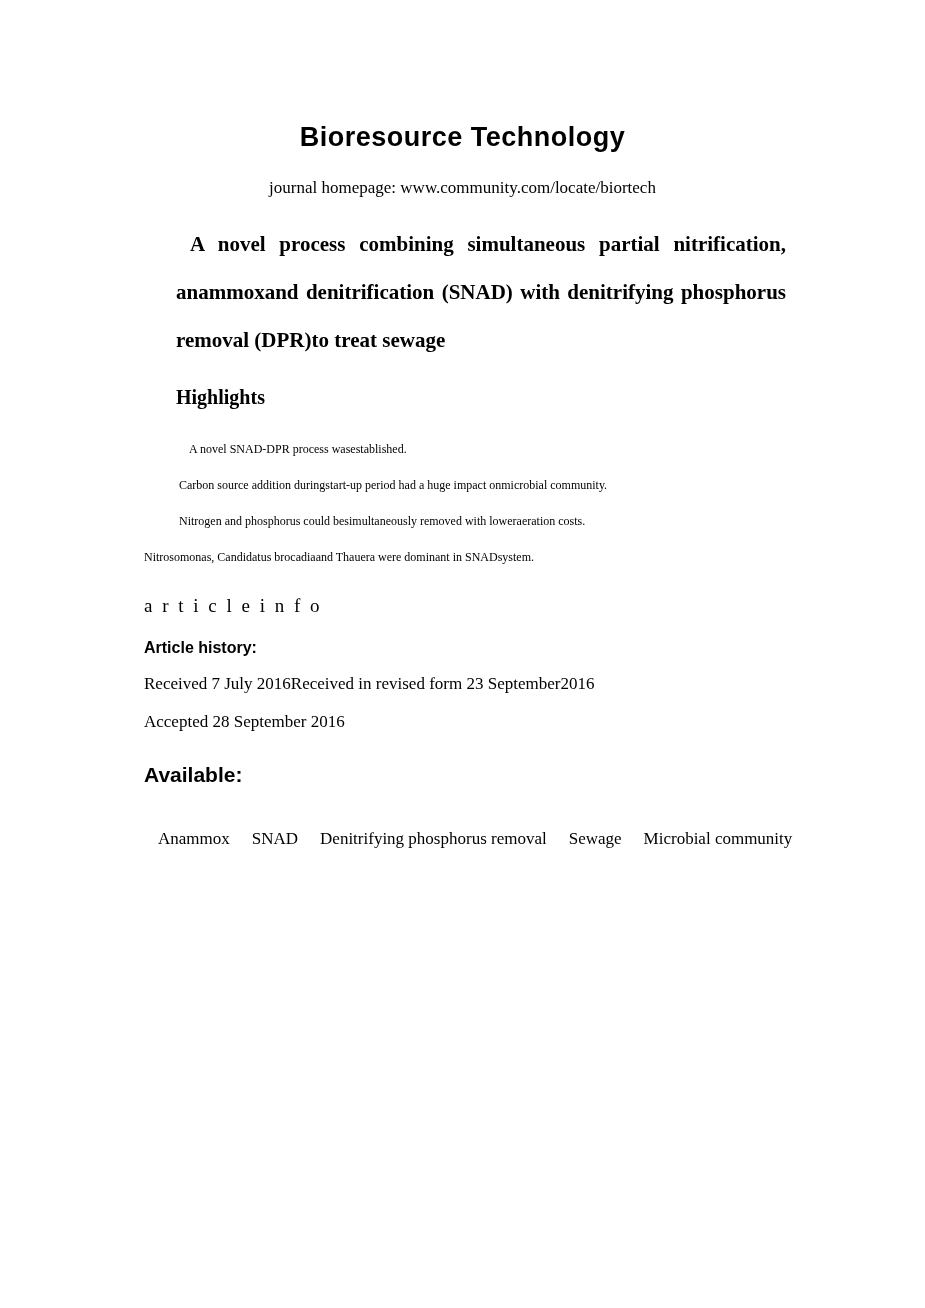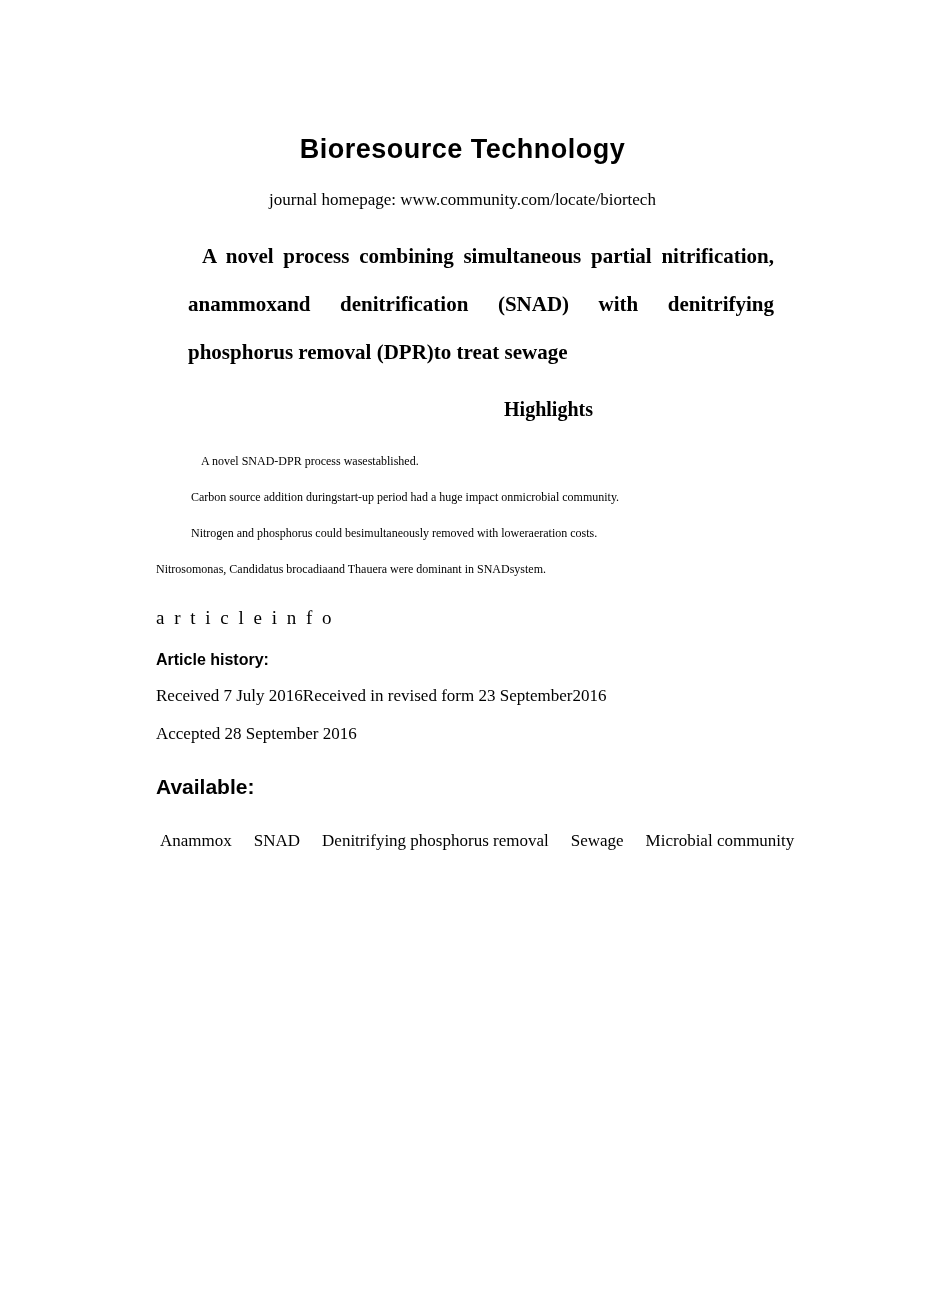--- a/index.html
+++ b/index.html
@@ -13,21 +13,21 @@
     font-family: "Liberation Serif", serif;
     color: #000000;
     position: relative;
     overflow: hidden;
   }
   .page {
     position: relative;
     width: 925px;
     height: 1308px;
     box-sizing: border-box;
-    padding: 16px;
+    padding: 4px;
   }
 
   
   .journal-title {
     font-family: "Liberation Sans", sans-serif;
     font-weight: bold;
     font-size: 27px;
     text-align: center;
     letter-spacing: 0.5px;
     margin: 0;
@@ -54,21 +54,20 @@
     padding-right: 135px;
     text-indent: 14px;
   }
 
   .highlights-heading {
     font-family: "Liberation Serif", serif;
     font-size: 20px;
     margin: 0;
     padding-top: 22px;
     padding-left: 172px;
-    text-align: center;
   }
 
   .hl-list {
     margin: 0;
     padding: 0;
     list-style: none;
   }
   .hl-item {
     font-family: "Liberation Serif", serif;
     font-size: 12px;
@@ -128,21 +127,21 @@
     padding-left: 140px;
     margin: 0;
     padding-top: 30px;
   }
 
   .keywords-line {
     font-family: "Liberation Serif", serif;
     font-size: 17px;
     padding-left: 140px;
     padding-right: 135px;
-    margin: 4px;
+    margin: 14px;
     padding-top: 20px;
     line-height: 36px;
   }
   .kw {
     white-space: nowrap;
   }
   .kw + .kw {
     margin-left: 22px;
   }
 </style>

